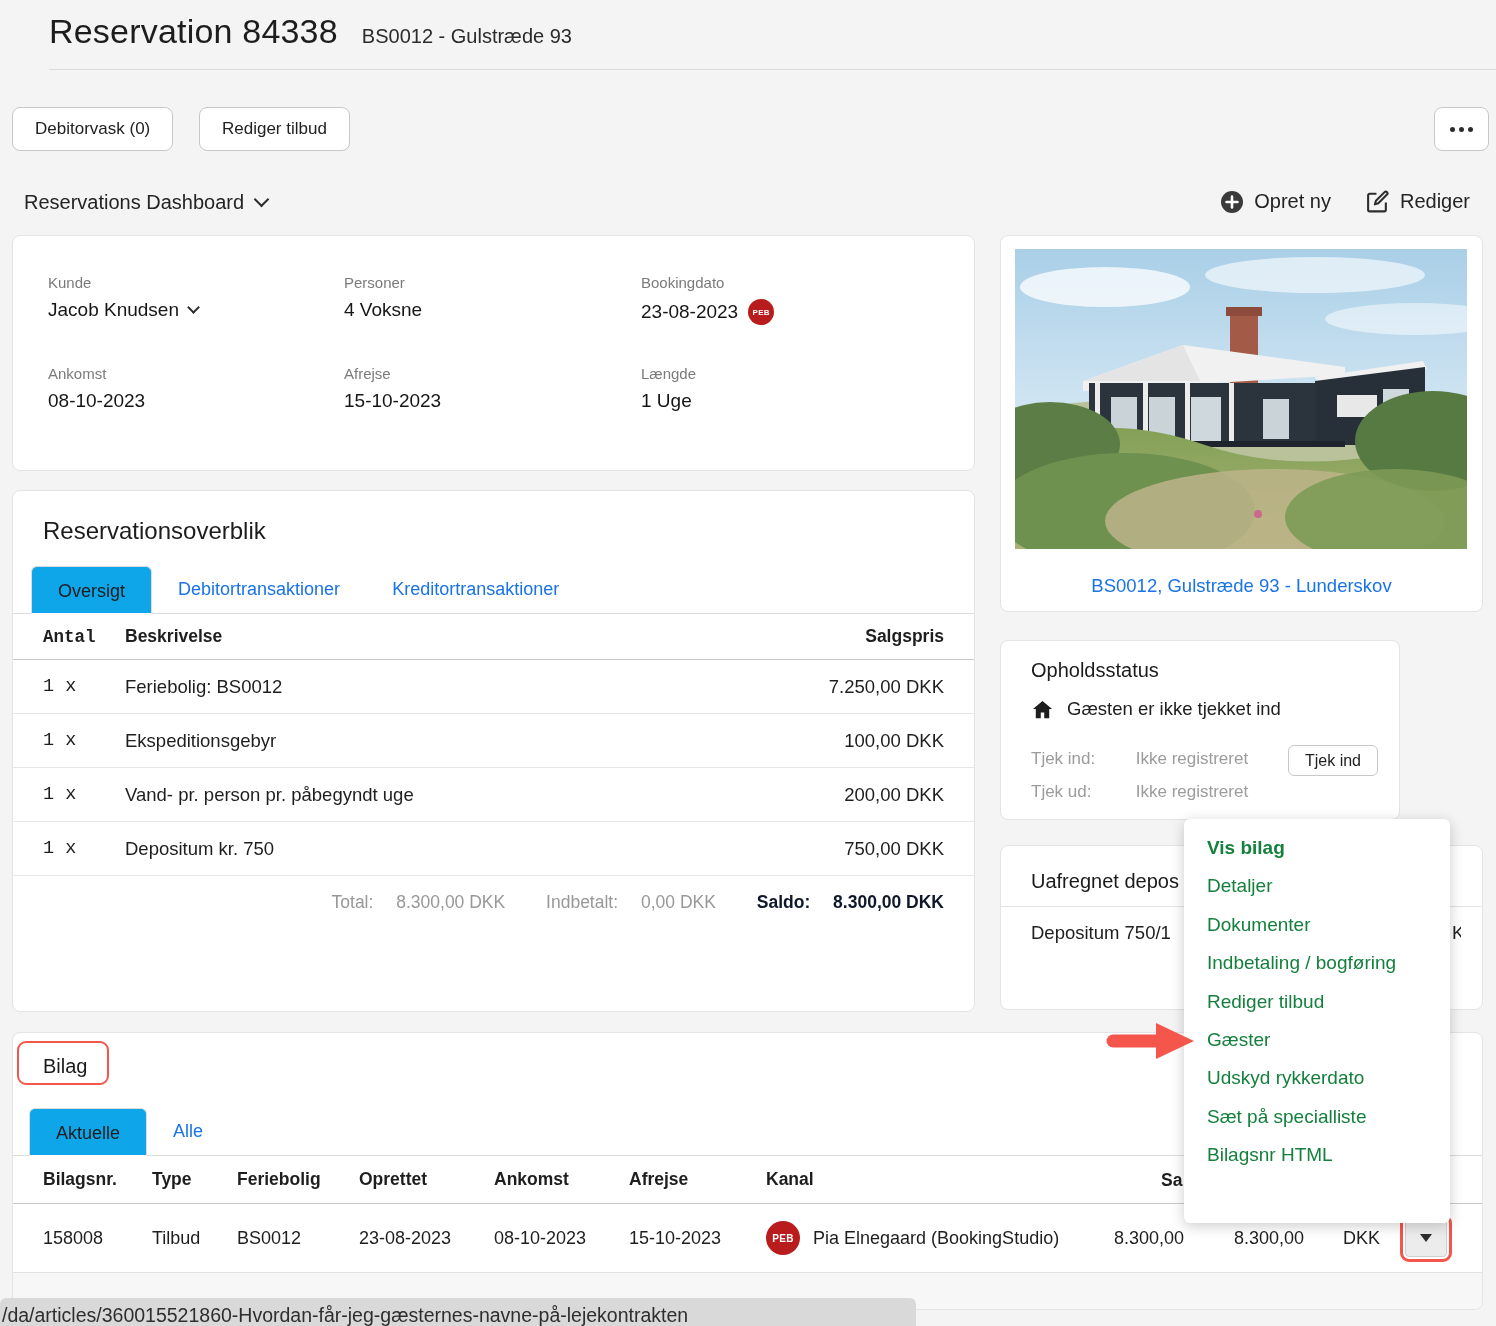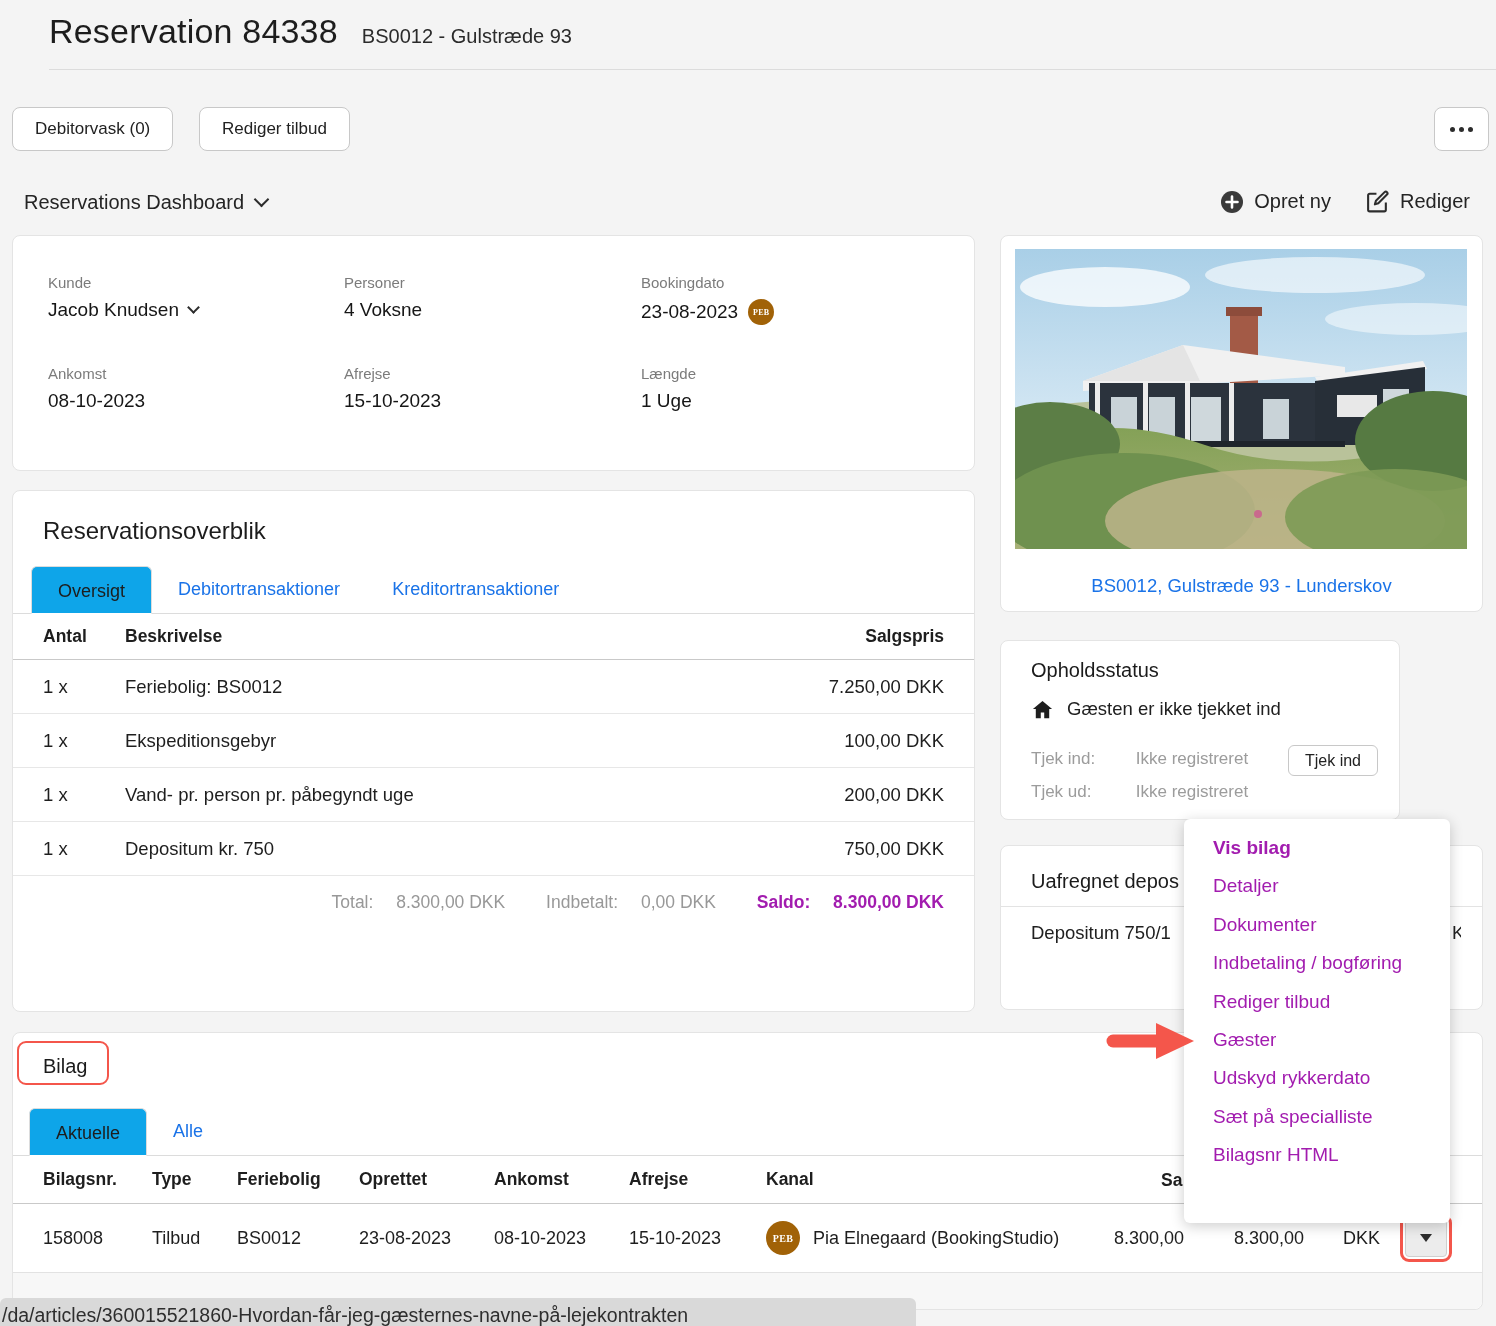--- a/index.html
+++ b/index.html
@@ -34,41 +34,41 @@
   .chev.sm { width:9px; height:9px; border-width:2px; }
   .dash-right { position:absolute; right:26px; top:189px; display:flex; align-items:center; gap:34px; font-size:20px; color:#242424; }
   .dash-action { display:flex; align-items:center; gap:10px; cursor:pointer; }
   .icon-svg { display:block; }
 
   
   #card-info { left:12px; top:235px; width:963px; height:236px; }
   .info-grid { display:grid; grid-template-columns:296px 297px 1fr; grid-row-gap:40px; padding:38px 0 0 35px; }
   .f-label { font-size:15px; color:#7b7b7b; margin-bottom:8px; }
   .f-value { font-size:19px; color:#161616; display:flex; align-items:center; gap:10px; }
-  .badge-peb { width:26px; height:26px; border-radius:50%; background:#a16207; color:#fff;
-               font-size:8px; font-weight:700; display:inline-flex; align-items:center; justify-content:center; letter-spacing:.3px;font-family:Liberation Serif, serif; }
+  .badge-peb { width:26px; height:26px; border-radius:50%; background:#b91c1c; color:#fff;
+               font-size:8px; font-weight:700; display:inline-flex; align-items:center; justify-content:center; letter-spacing:.3px; }
   .badge-peb.lg { width:34px; height:34px; font-size:10px; }
 
   
   #card-overview { left:12px; top:490px; width:963px; height:522px; }
   .ov-title { font-size:24px; color:#1c1c1c; margin:26px 0 0 30px; }
   .tabs { display:flex; align-items:flex-end; margin-top:20px; border-bottom:1px solid #dcdcdc; padding-left:18px; height:49px; }
   .tab { font-size:18px; padding:0 26px; height:48px; line-height:48px; color:#1a73e8; cursor:pointer; }
   .tab.active { color:#1d1d1d; background:#0ea5e9; border:1px solid #dcdcdc; border-bottom:1px solid #fff;
                 border-radius:6px 6px 0 0; margin-bottom:-1px; }
   .tbl-head,.tbl-row { display:flex; align-items:center; padding:0 30px; }
   .tbl-head { height:46px; font-weight:700; font-size:17.5px; border-bottom:1px solid #c9c9c9; }
   .tbl-row { height:54px; font-size:18.5px; border-bottom:1px solid #e7e7e7; }
   .tbl-row:last-of-type { border-bottom:none; }
-  .c-qty { width:82px; }
+  .c-qty { width:82px;font-family:Liberation Mono, monospace; }
   .c-desc { flex:1; }
   .c-price { width:220px; text-align:right; }
   .totals { text-align:right; padding-right:30px; margin-top:16px; font-size:17.5px; color:#989898; }
   .totals .gap { display:inline-block; width:18px; }
-  .totals .strong { color:#a21caf; font-weight:700; }
+  .totals .strong { color:#0f172a; font-weight:700; }
 
   
   #card-photo { left:1000px; top:235px; width:483px; height:377px; }
   .photo-wrap { margin:13px 14px 0 14px; width:452px; height:300px; overflow:hidden; }
   .photo-caption { display:block; text-align:center; margin-top:26px; color:#1a73e8; font-size:18.5px; cursor:pointer; }
 
   
   #card-status { left:1000px; top:640px; width:400px; height:180px; }
   .st-title { font-size:20px; margin:18px 0 0 30px; color:#1b1b1b; }
   .st-row { display:flex; align-items:flex-start; gap:13px; margin:16px 0 0 30px; font-size:18.5px; color:#202020; }
@@ -79,21 +79,21 @@
   
   #card-deposit { left:1000px; top:845px; width:483px; height:165px; }
   .dep-title { font-size:20px; margin:24px 0 0 30px; color:#1b1b1b; white-space:nowrap; overflow:hidden; }
   .dep-rule { position:absolute; left:0; right:0; top:60px; height:1px; background:#e3e3e3; }
   .dep-row { position:absolute; left:30px; top:76px; font-size:18.5px; color:#202020; white-space:nowrap; }
   .dep-frag { position:absolute; left:451px; top:76px; width:9px; overflow:hidden; font-size:18.5px; color:#202020; }
 
   
   .ctx-menu { position:absolute; left:1184px; top:819px; width:266px; height:404px; background:#fff;
               border-radius:6px; box-shadow:0 3px 14px rgba(0,0,0,.2); z-index:50; padding:10px 0; }
-  .ctx-item { height:38.4px; line-height:38.4px; padding-left:29px; font-size:19px; color:#a21caf; cursor:pointer; white-space:nowrap; }
+  .ctx-item { height:38.4px; line-height:38.4px; padding-left:23px; font-size:19px; color:#15803d; cursor:pointer; white-space:nowrap; }
   .ctx-item.bold { font-weight:700; }
   .red-arrow { position:absolute; left:1106px; top:1018px; z-index:60; }
 
   
   #card-bilag { left:12px; top:1032px; width:1471px; height:278px; }
   .bilag-title { position:absolute; left:30px; top:22px; font-size:20px; color:#1b1b1b; }
   .bilag-outline { position:absolute; left:4px; top:8px; width:92px; height:44px; border:2.5px solid #f4564b; border-radius:9px; }
   .bilag-tabs { position:absolute; left:0; right:0; top:62px; height:61px; display:flex; align-items:flex-end;
                 border-bottom:1px solid #dcdcdc; padding-left:16px; }
   .b-head { position:absolute; left:0; right:0; top:123px; height:48px; display:flex; align-items:center;

